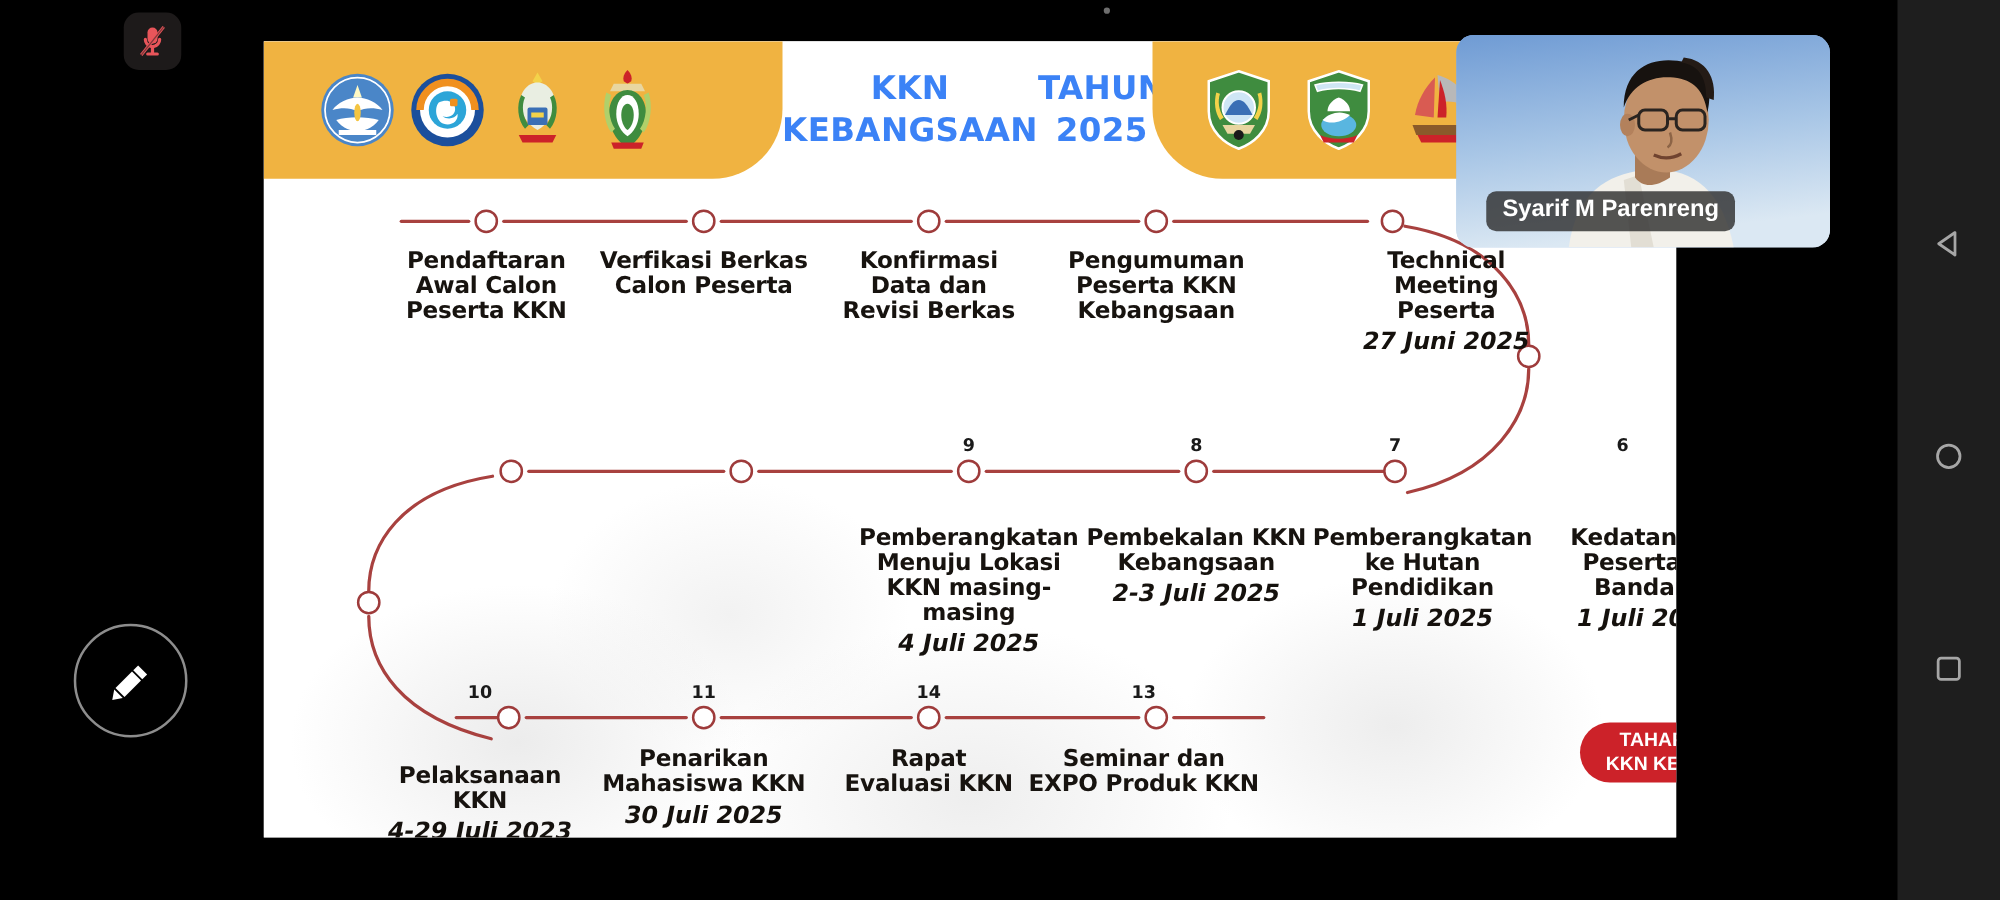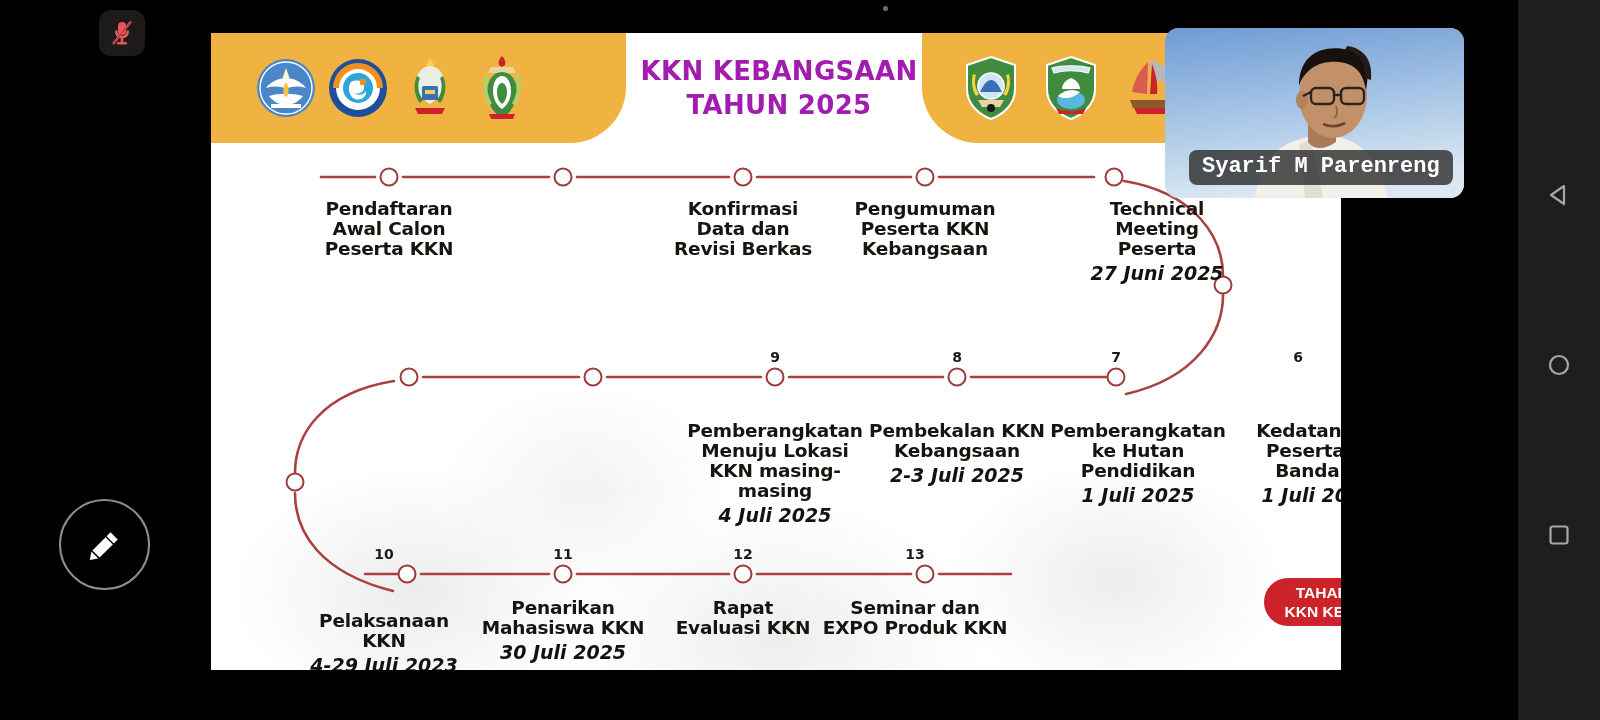--- a/index.html
+++ b/index.html
@@ -78,22 +78,22 @@
   .band-right {
     position: absolute; left: 711px; top: 0;
     width: 419px; height: 110px;
     background: #f0b341;
     border-bottom-left-radius: 56px;
     display: flex; align-items: center; gap: 18px;
     padding-left: 38px;
   }
   .header-title {
     position: absolute; left: 425px; top: 0; width: 286px; height: 110px;
-    display: flex; flex-direction: column; align-items: center; justify-content: center;
-    color: #a21caf; font-weight: 800; letter-spacing: .3px;
+    display: flex; flex-direction: row; align-items: center; justify-content: center;
+    color: #3b82f6; font-weight: 800; letter-spacing: .3px;
     font-size: 26px; line-height: 34px; text-align: center;
     font-family: "DejaVu Sans", sans-serif;
   }
 
   .logo { width: 62px; height: 72px; flex: none; }
 
   
   .tl { position: absolute; left: 0; top: 0; width: 1130px; height: 637px; text-decoration: underline; }
   .node {
     position: absolute; width: 19px; height: 19px; border-radius: 50%;
@@ -132,22 +132,22 @@
     position: absolute; left: 1165px; top: 28px;
     width: 299px; height: 170px; border-radius: 14px;
     overflow: hidden;
     background: linear-gradient(175deg, #7fa6d8 0%, #9fc0e4 45%, #cfe0f0 100%);
   }
   .vt-person { position: absolute; left: 0; top: 0; width: 100%; height: 100%; }
   .vt-name {
     position: absolute; left: 24px; bottom: 13px;
     background: rgba(48,48,48,.82); color: #fff;
     padding: 4px 13px 6px 13px; border-radius: 8px;
-    font-size: 22px; font-weight: 700;
-    font-family: Liberation Mono, monospace;
+    font-size: 19px; font-weight: 700;
+    font-family: Liberation Sans, sans-serif;
     white-space: nowrap;
   }
 </style>
 </head>
 <body>
 
 <div id="root">
 
   <div class="status-dot"></div>
 
@@ -317,20 +317,21 @@
       <div class="node" style="left:198px;top:344px"></div>
 
       <div class="node" style="left:84px;top:449px"></div>
 
       <div class="node" style="left:196px;top:541px"></div>
       <div class="node" style="left:352px;top:541px"></div>
       <div class="node" style="left:532px;top:541px"></div>
       <div class="node" style="left:714px;top:541px"></div>
 
       <div class="step-label" style="left:178px;top:166px;width:200px">Pendaftaran<br>Awal Calon<br>Peserta KKN</div>
+      <div class="step-label" style="left:352px;top:166px;width:220px">Verfikasi Berkas<br>Calon Peserta</div>
       <div class="step-label" style="left:532px;top:166px;width:200px">Konfirmasi<br>Data dan<br>Revisi Berkas</div>
       <div class="step-label" style="left:714px;top:166px;width:200px">Pengumuman<br>Peserta KKN<br>Kebangsaan</div>
       <div class="step-label" style="left:946px;top:166px;width:170px">
         <span>Technical<br>Meeting<br>Peserta</span>
         <span class="step-date">27 Juni 2025</span>
       </div>
 
       <div class="step-num" style="left:564px;top:316px">9</div>
       <div class="step-num" style="left:746px;top:316px">8</div>
       <div class="step-num" style="left:905px;top:316px">7</div>
@@ -348,21 +349,21 @@
         <span>Pemberangkatan<br>ke Hutan<br>Pendidikan</span>
         <span class="step-date">1 Juli 2025</span>
       </div>
       <div class="step-label" style="left:1107px;top:388px;width:180px">
         <span>Kedatangan<br>Peserta di<br>Bandara</span>
         <span class="step-date">1 Juli 2025</span>
       </div>
 
       <div class="step-num" style="left:173px;top:513px">10</div>
       <div class="step-num" style="left:352px;top:513px">11</div>
-      <div class="step-num" style="left:532px;top:513px">12</div>
+      <div class="step-num" style="left:532px;top:513px">14</div>
       <div class="step-num" style="left:704px;top:513px">13</div>
 
       <div class="step-label" style="left:173px;top:578px;width:190px">
         <span>Pelaksanaan<br>KKN</span>
         <span class="step-date">4-29 Juli 2023</span>
       </div>
       <div class="step-label" style="left:352px;top:565px;width:210px">
         <span>Penarikan<br>Mahasiswa KKN</span>
         <span class="step-date">30 Juli 2025</span>
       </div>

